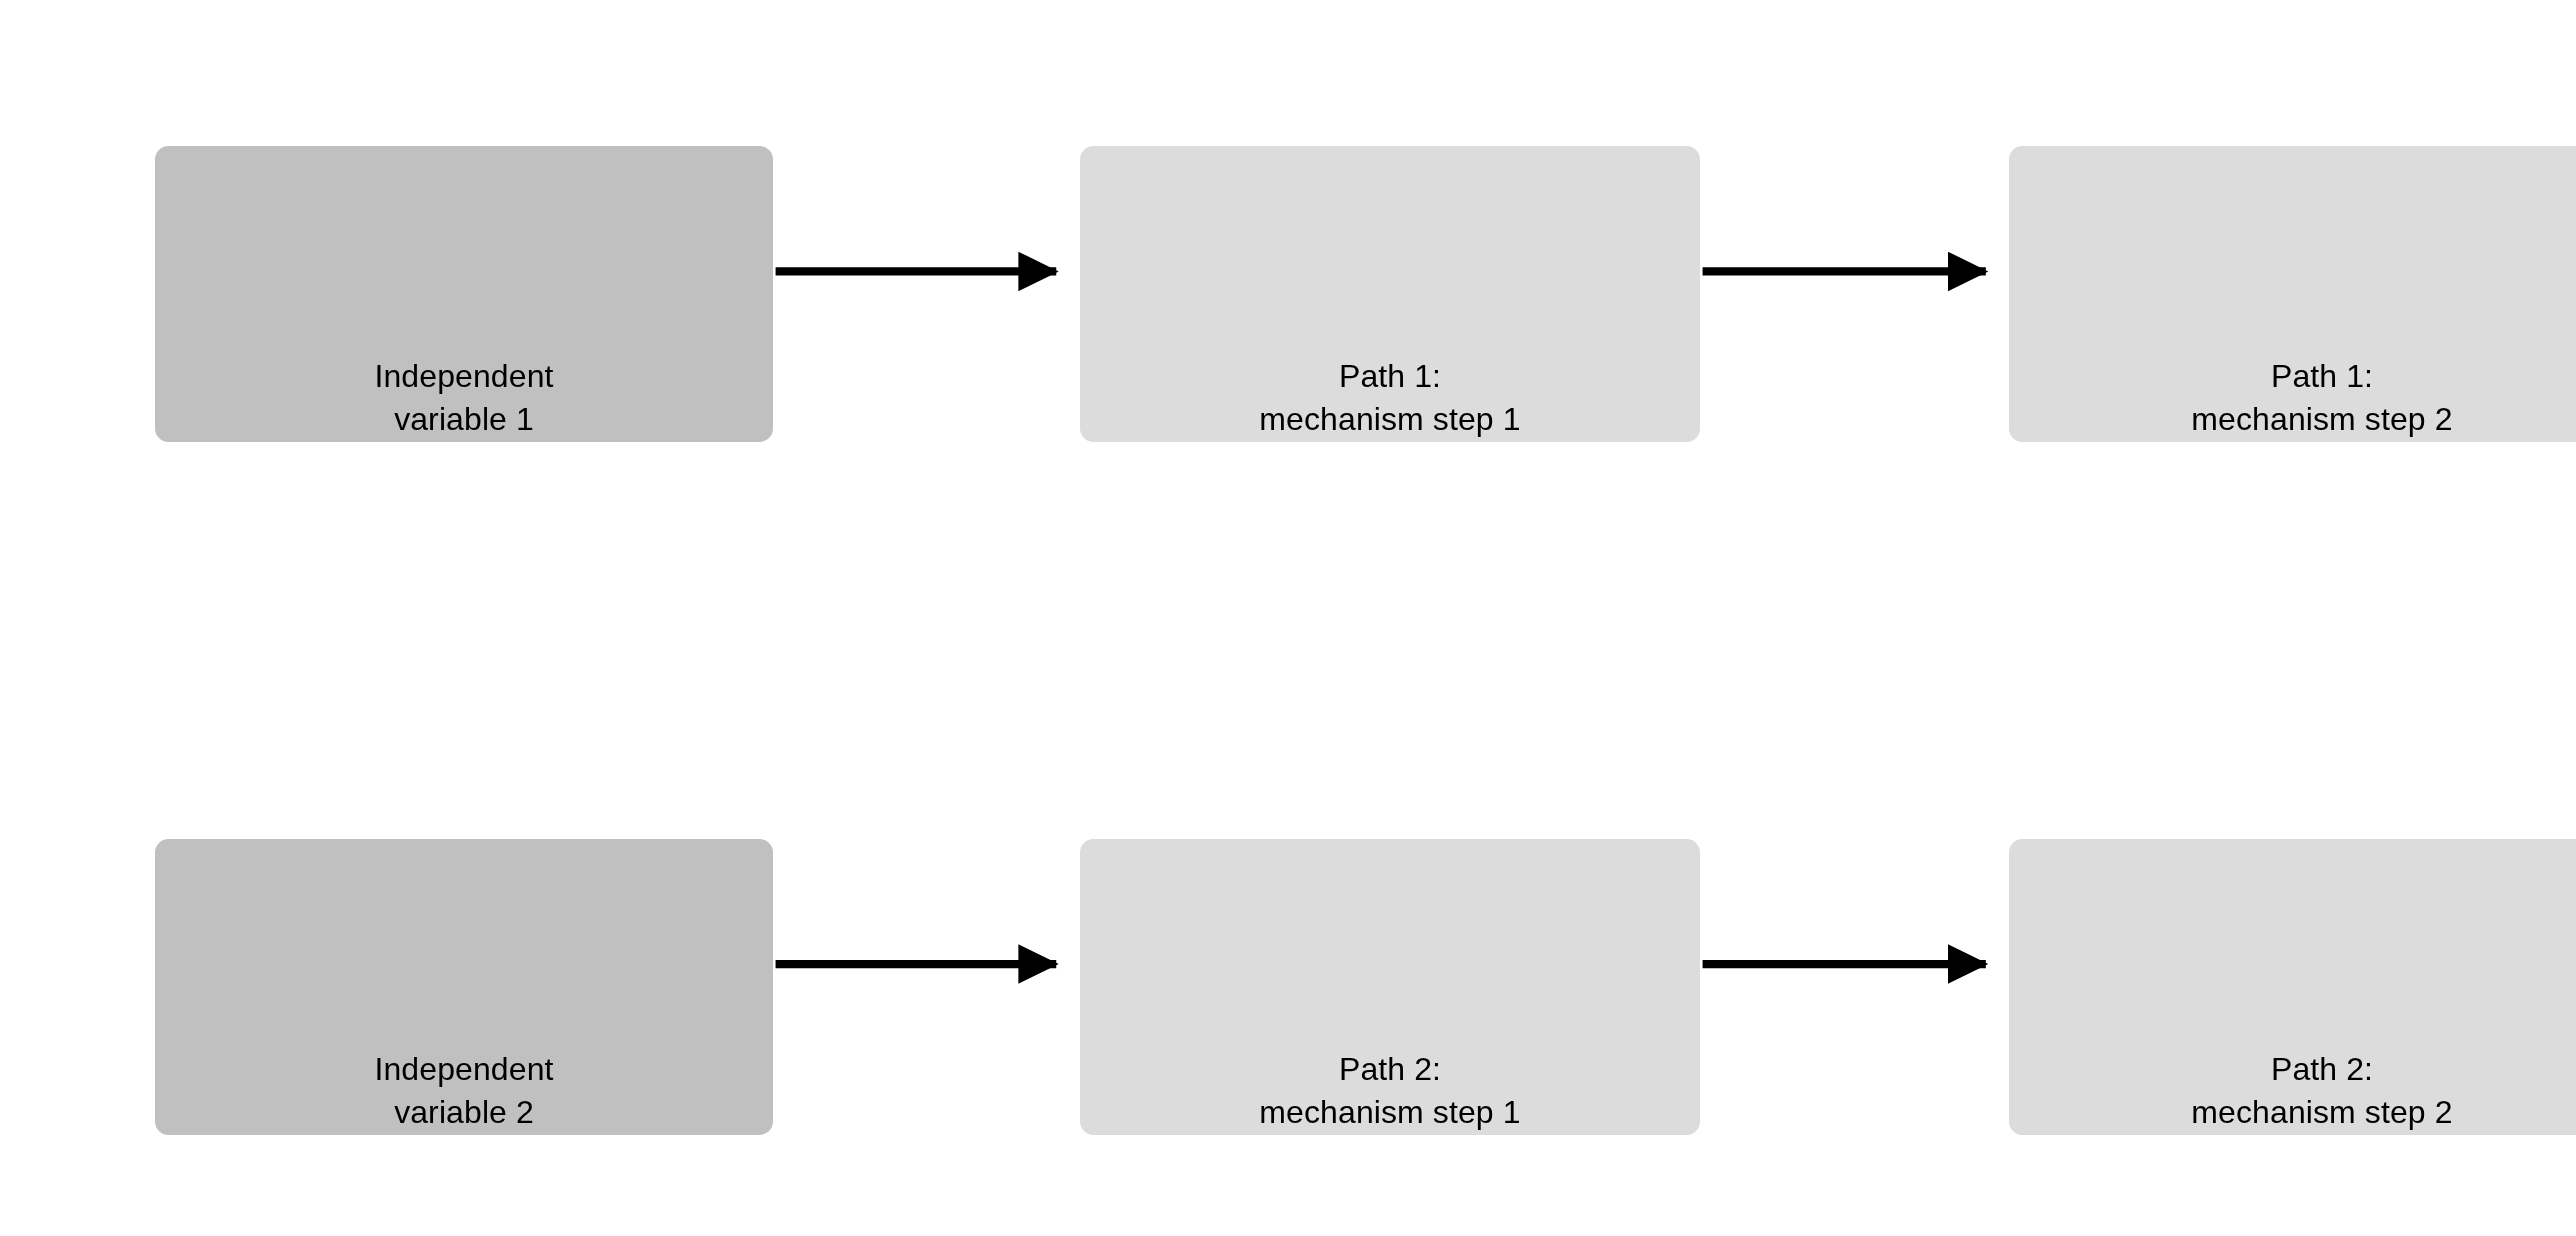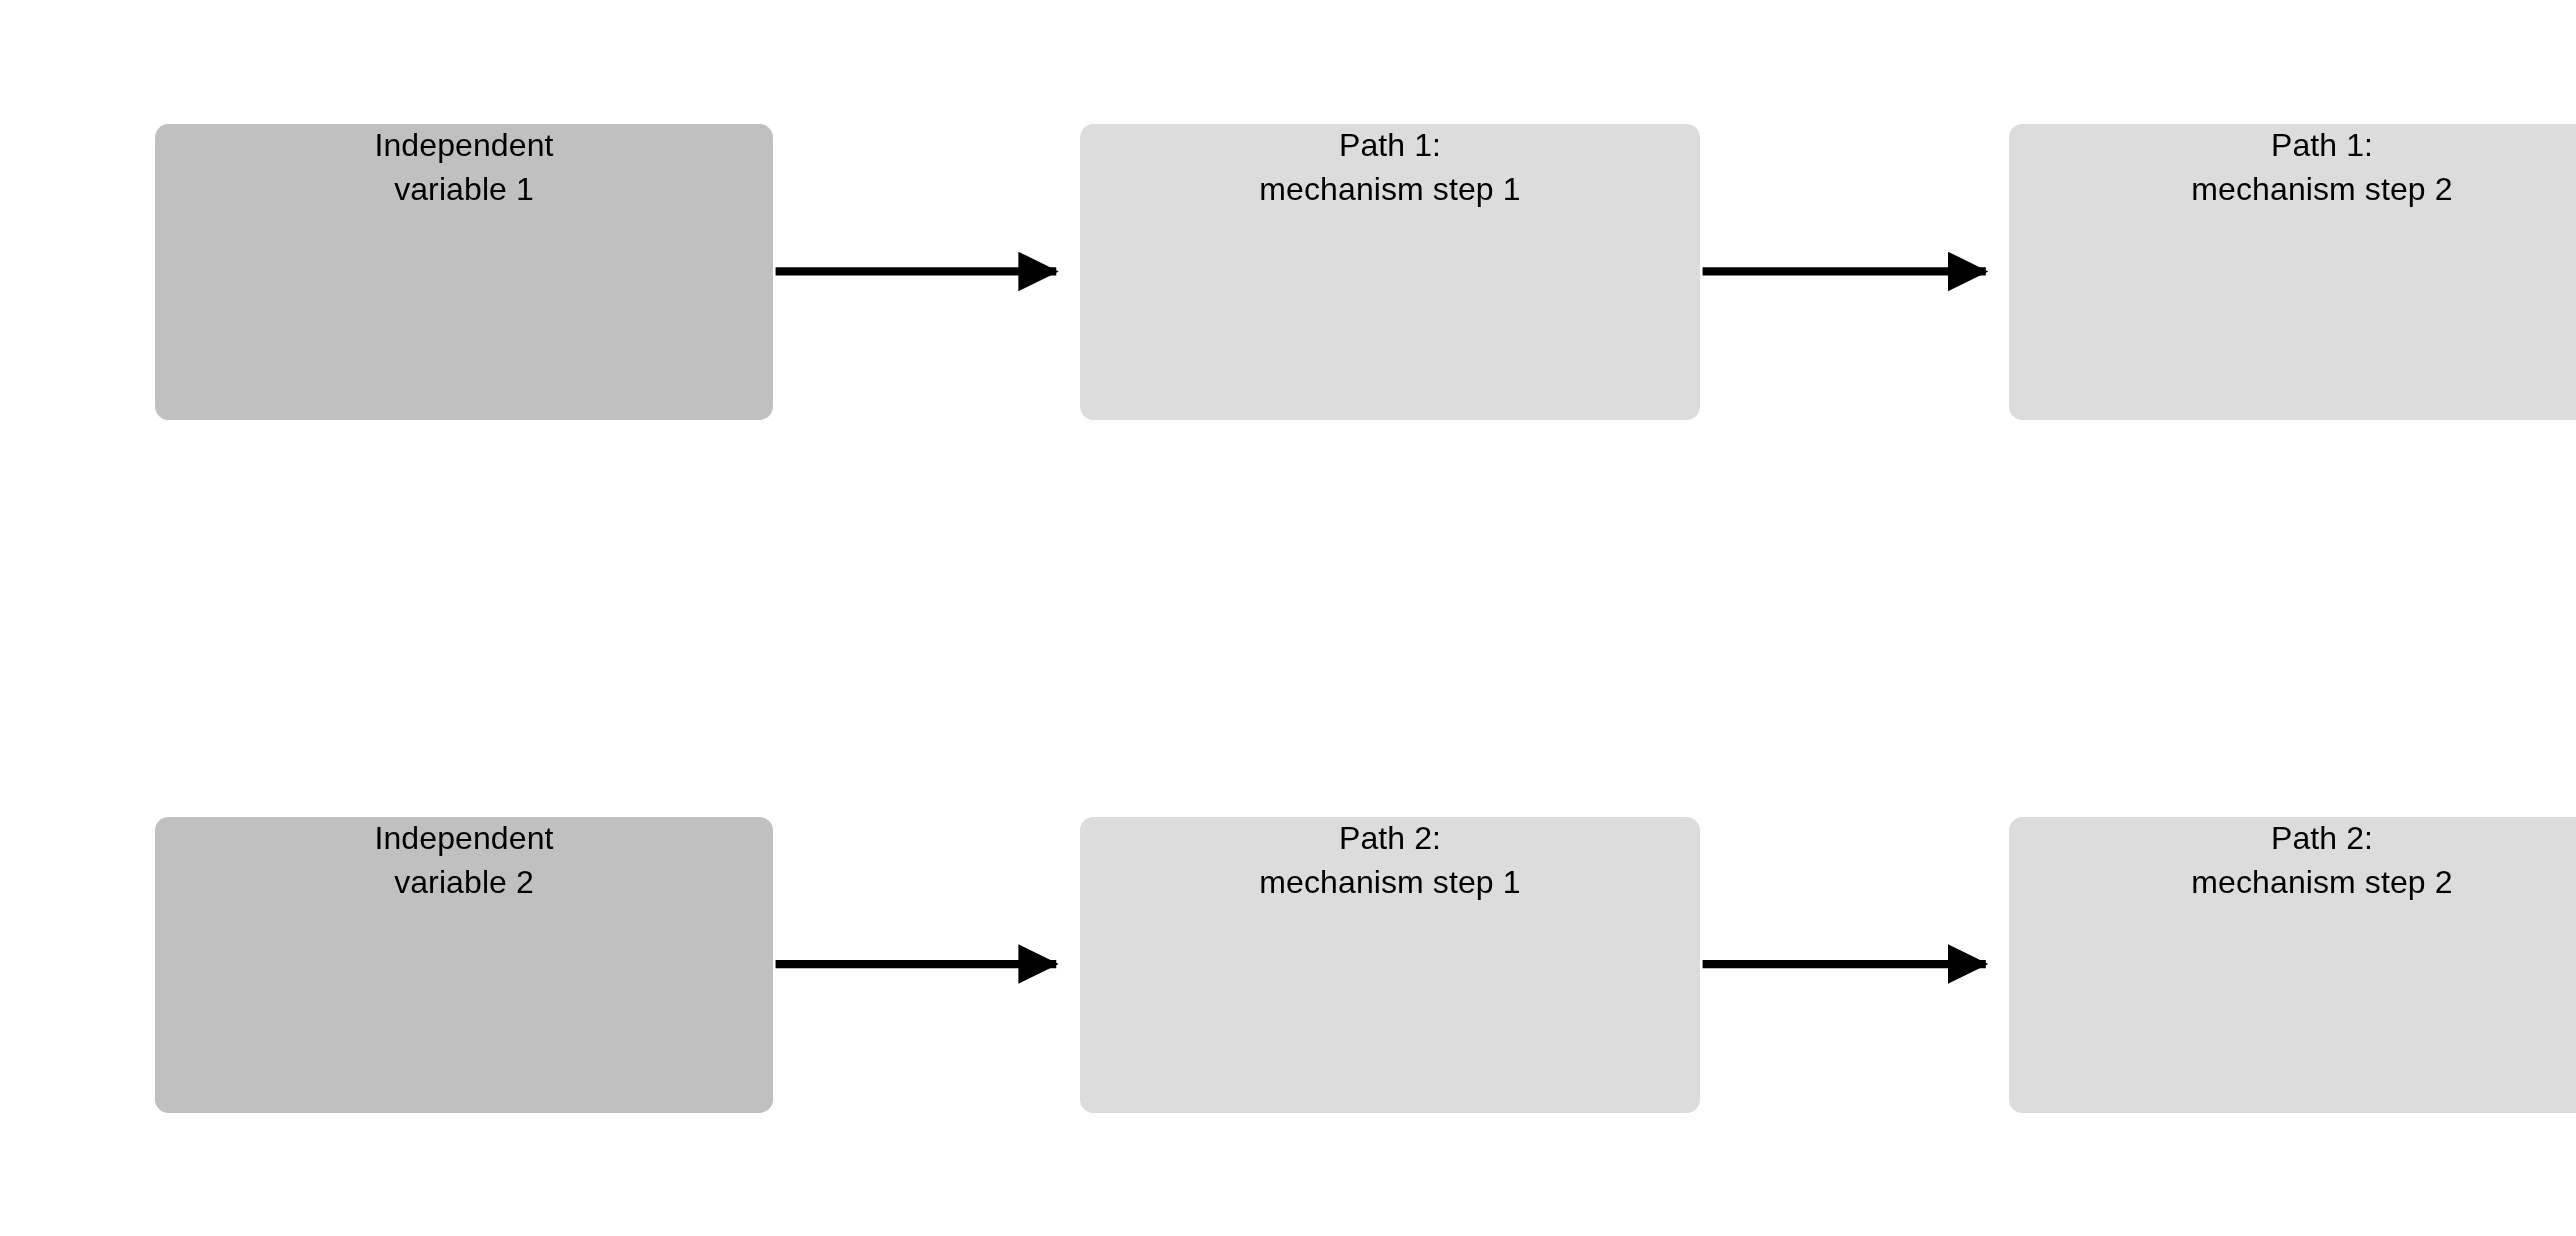--- a/index.html
+++ b/index.html
@@ -16,30 +16,31 @@
     width: 3709px;
     height: 1236px;
     background: #ffffff;
     overflow: hidden;
   }
   .node {
     position: absolute;
     box-sizing: border-box;
     border-radius: 13.4px;
     display: flex;
-    align-items: flex-start;
+    align-items: flex-end;
     justify-content: center;
     text-align: center;
     color: #000000;
     font-size: 32px;
     line-height: 1.36;
     letter-spacing: 0.1px;
     font-weight: 400;
     white-space: pre-line;
     padding: 0 15.5px;
+    margin-top: 22px;
   }
   .node-label {
     display: block;
     white-space: pre-line;
   }
   
   #node-iv1   { left: 155px;  top: 124px;  width: 618px; height: 296px; }
   #node-p1s1  { left: 1080px; top: 124px;  width: 620px; height: 296px; }
   #node-p1s2  { left: 2009px; top: 124px;  width: 626px; height: 296px; }
   #node-iv2   { left: 155px;  top: 817px; width: 618px; height: 296px; }

